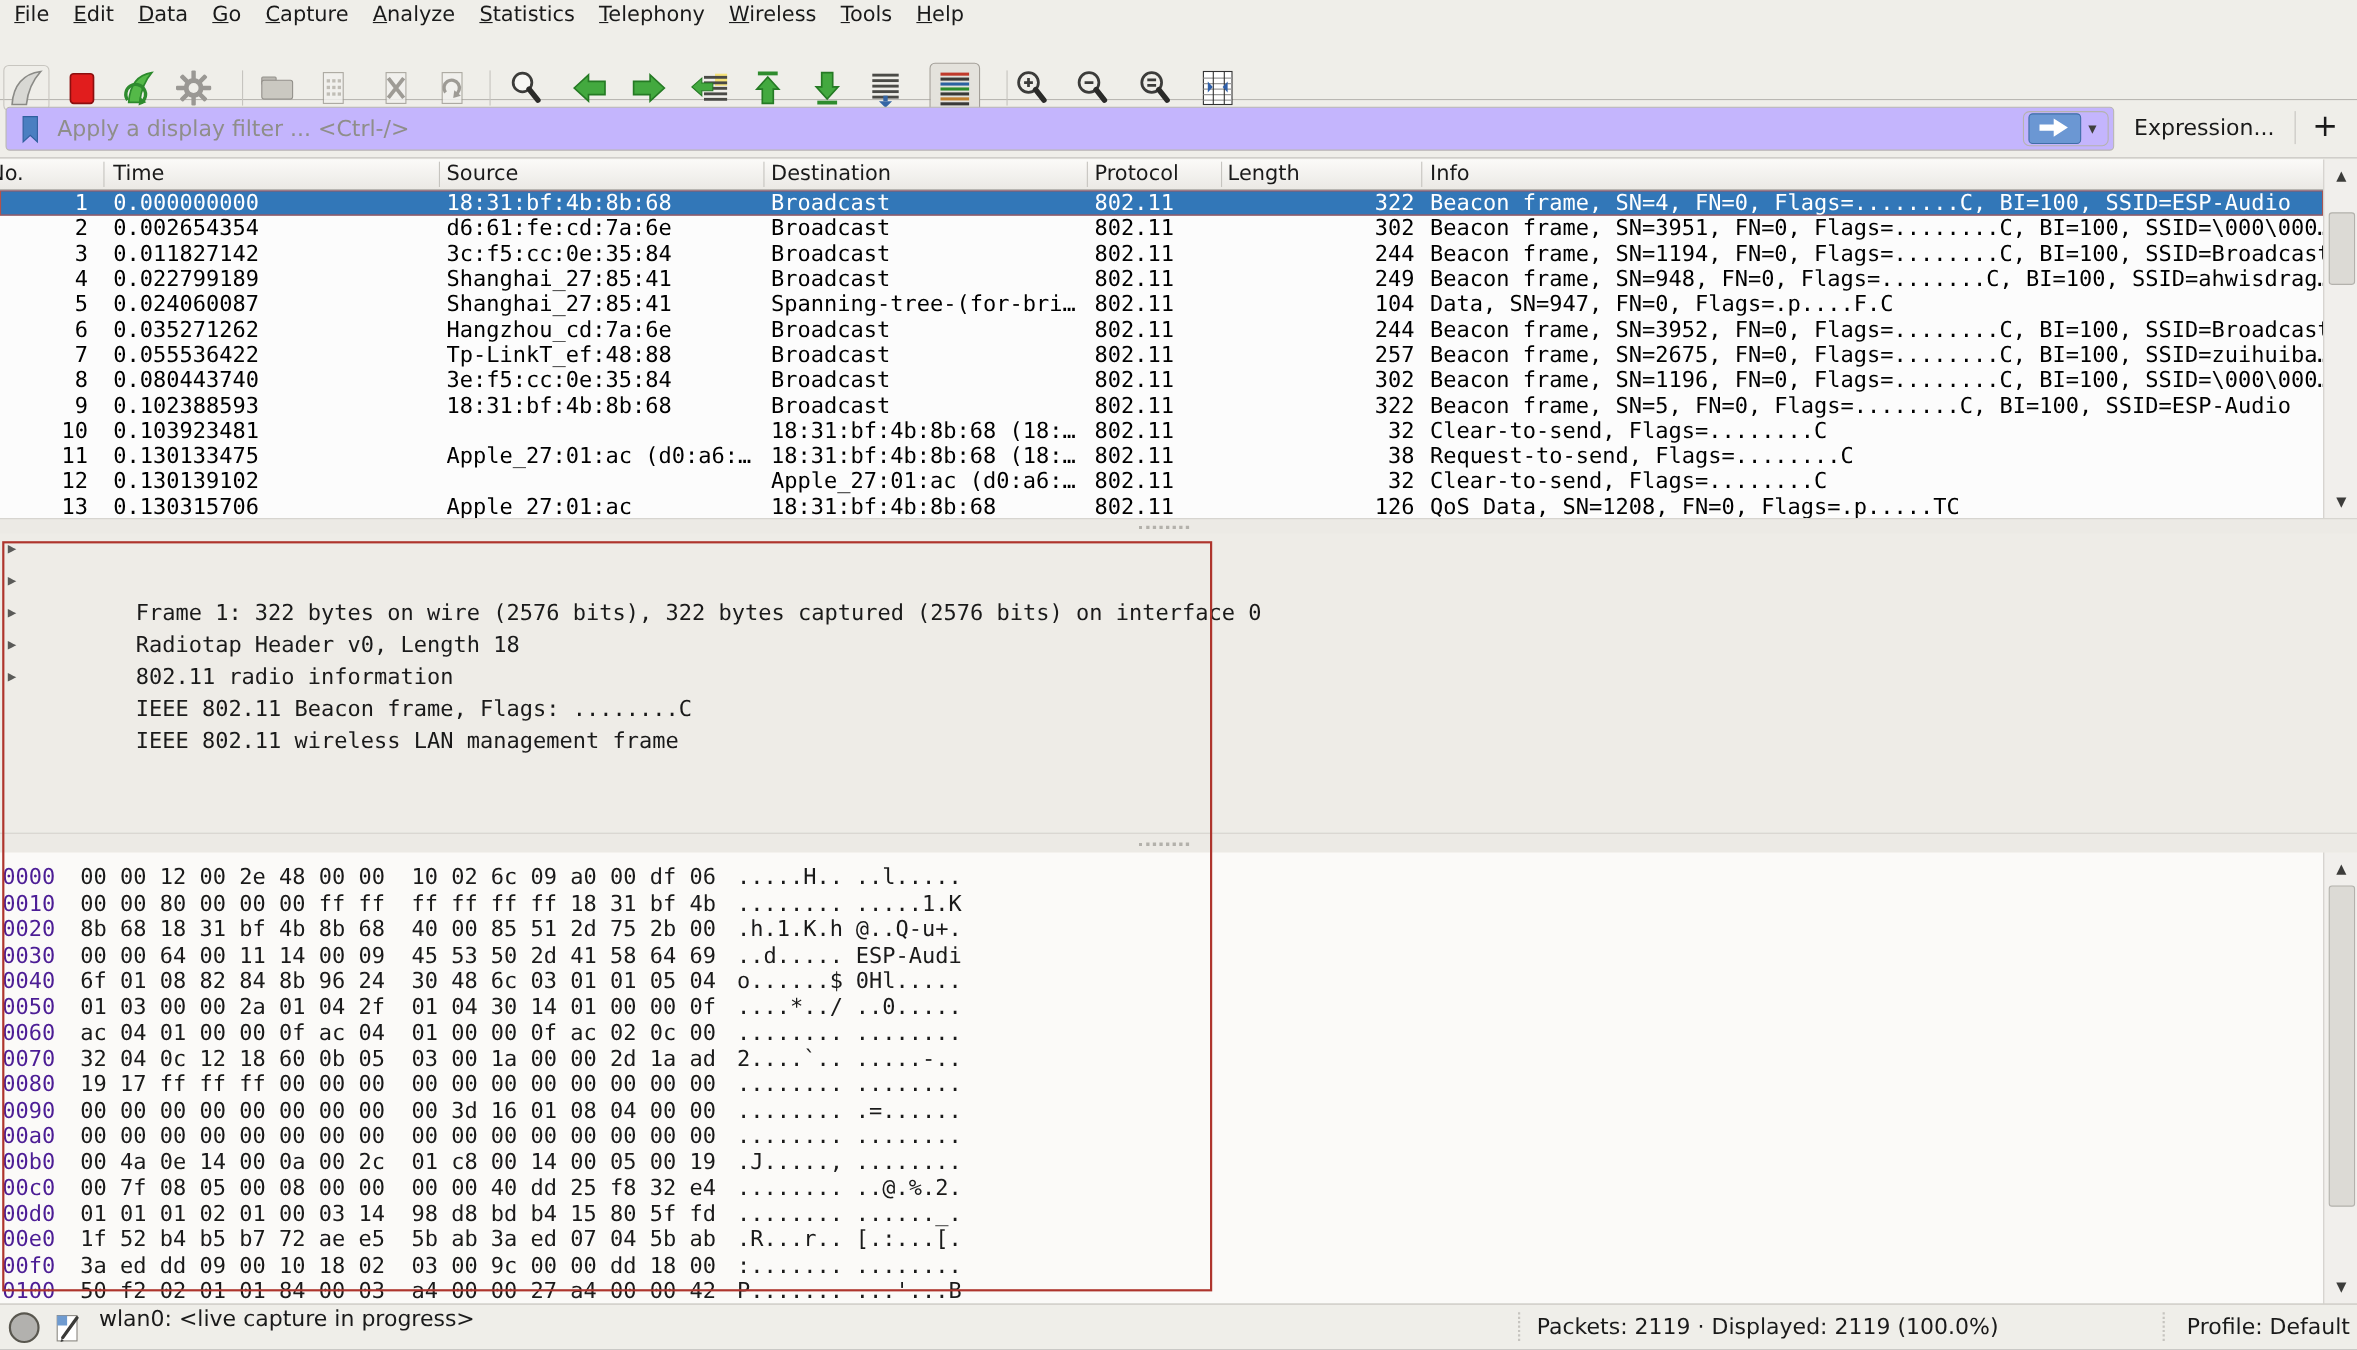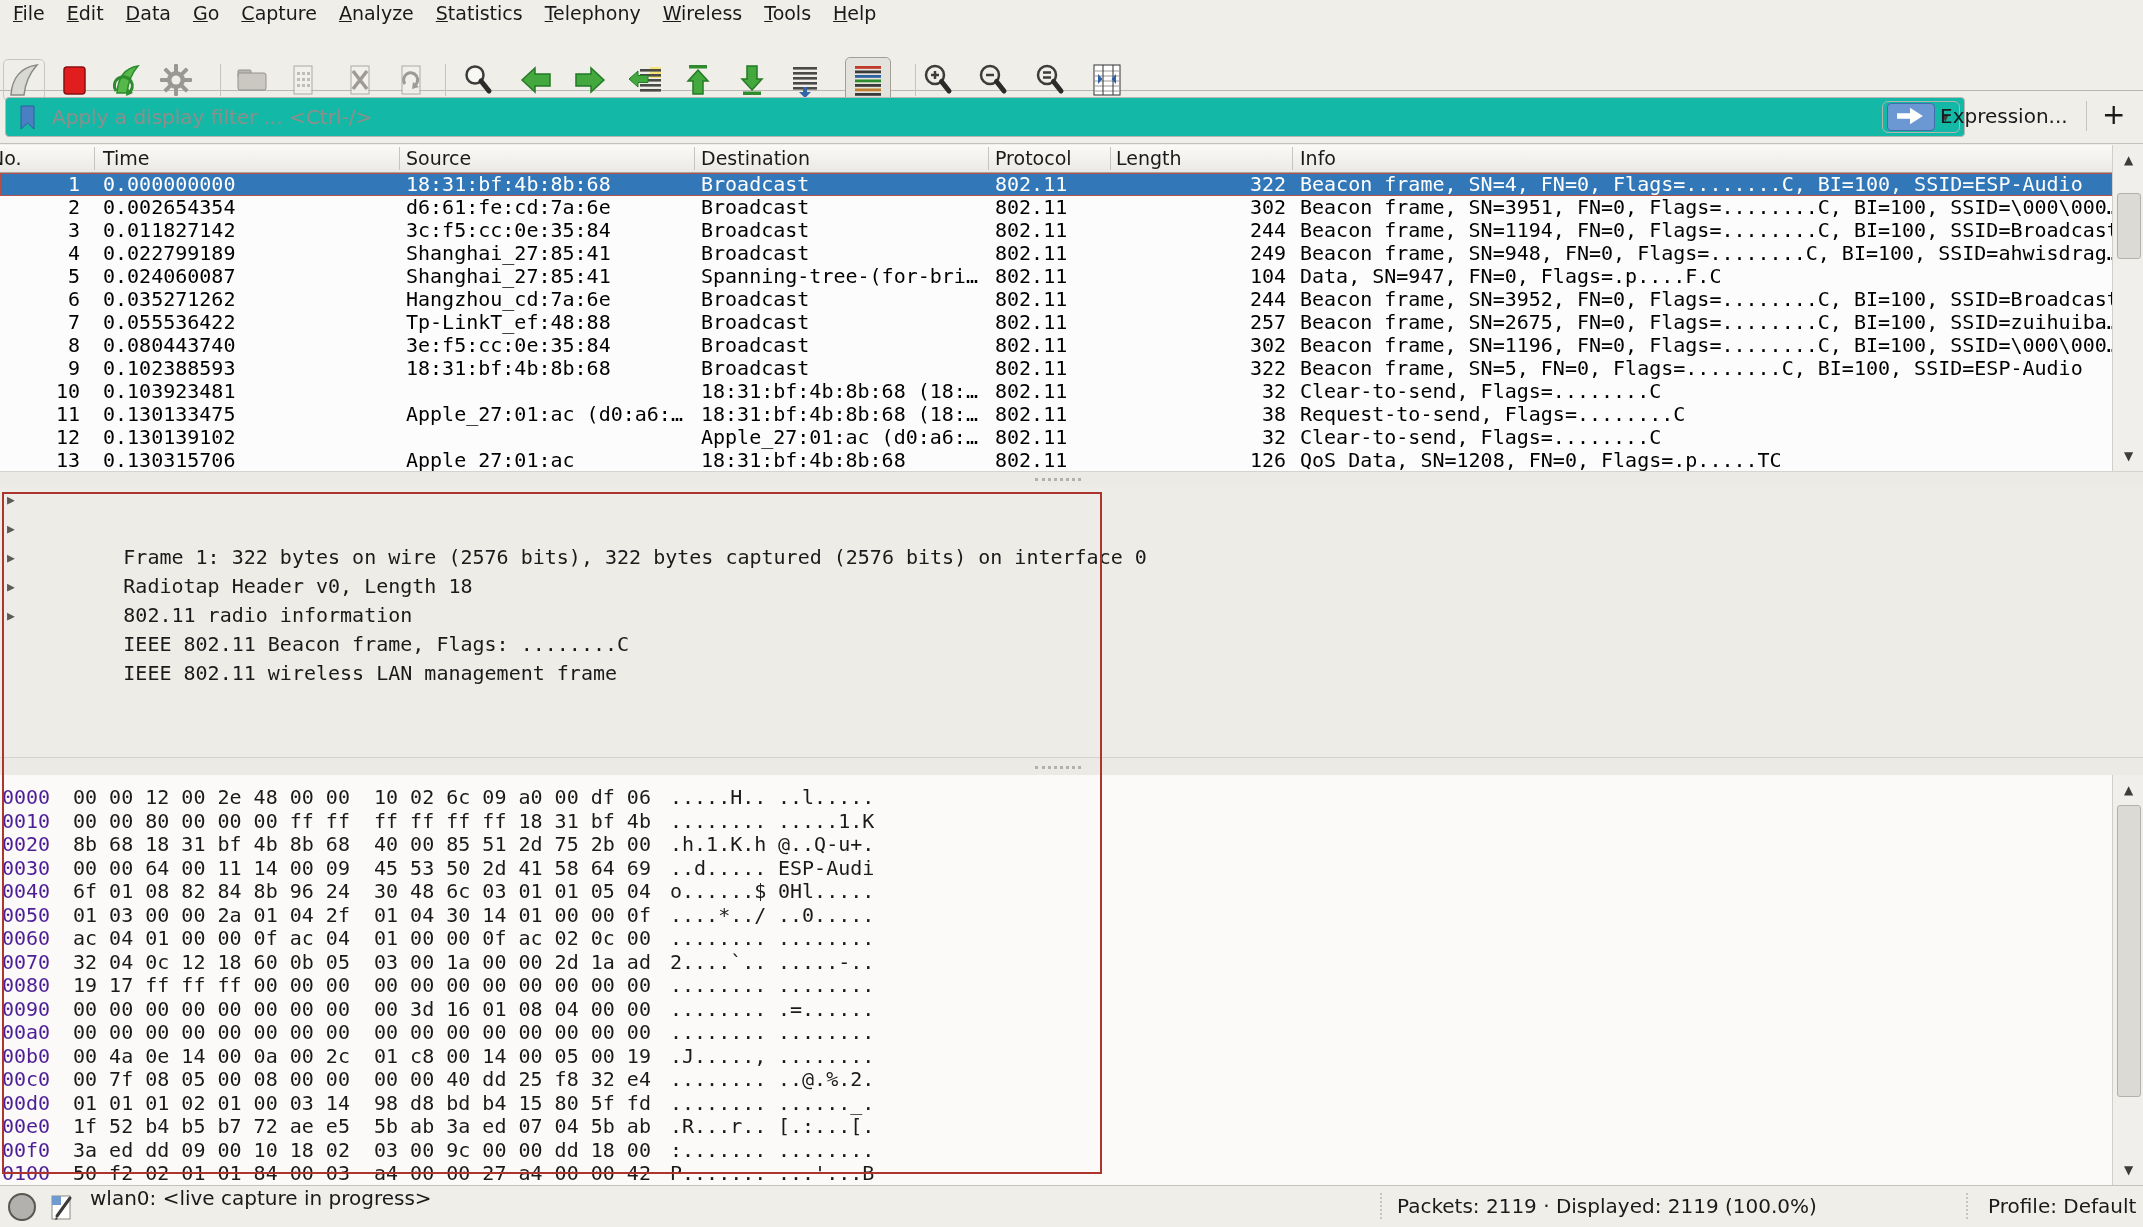--- a/index.html
+++ b/index.html
@@ -14,22 +14,22 @@
 
   
   #toolbar{position:absolute;left:0;top:26px;width:100%;height:64px;border-bottom:1px solid #b9b7b2;}
   .tbtn{position:absolute;top:34px;width:40px;height:40px;}
   .framed{outline:1px solid #c8c6c0;border-radius:4px;}
   .pressed{outline:1px solid #a39f98;background:#e4e2dc;border-radius:4px;}
   .tsep{position:absolute;top:38px;width:1px;height:32px;background:#c6c4bf;}
 
   
   #filterbar{position:absolute;left:0;top:91px;width:100%;height:52px;border-bottom:1px solid #c3c1bc;}
-  #filter-input-wrap{position:absolute;left:5px;top:6px;width:1915px;height:38px;background:#14b8a6;
-      border:1px solid #b9b7b2;border-radius:4px;padding-left:43px;}
+  #filter-input-wrap{position:absolute;left:5px;top:6px;width:1915px;height:38px;background:#c4b5fd;
+      border:1px solid #b9b7b2;border-radius:4px;}
   #filter-input{position:absolute;left:44px;top:1px;width:1740px;height:34px;border:none;outline:none;
       font-size:20px;color:#333;background:transparent;font-family:"DejaVu Sans",sans-serif;}
   #filter-input::placeholder{color:#8f8e8a;}
   #bookmark{position:absolute;left:12px;top:7px;}
   #apply-group{position:absolute;right:4px;top:3px;height:30px;display:flex;align-items:center;
       border:1px solid #b5b3ae;border-radius:6px;padding:0 4px;}
   #apply-btn{width:46px;height:26px;background:#6b97d3;border:1px solid #3f6ea8;border-radius:4px;}
   #apply-caret{font-size:15px;color:#3f3f3d;padding:0 6px;}
   #expression-label{position:absolute;left:1940px;top:13px;font-size:20px;}
   #filter-sep{position:absolute;left:2086px;top:10px;width:1px;height:30px;background:#c6c4bf;}

